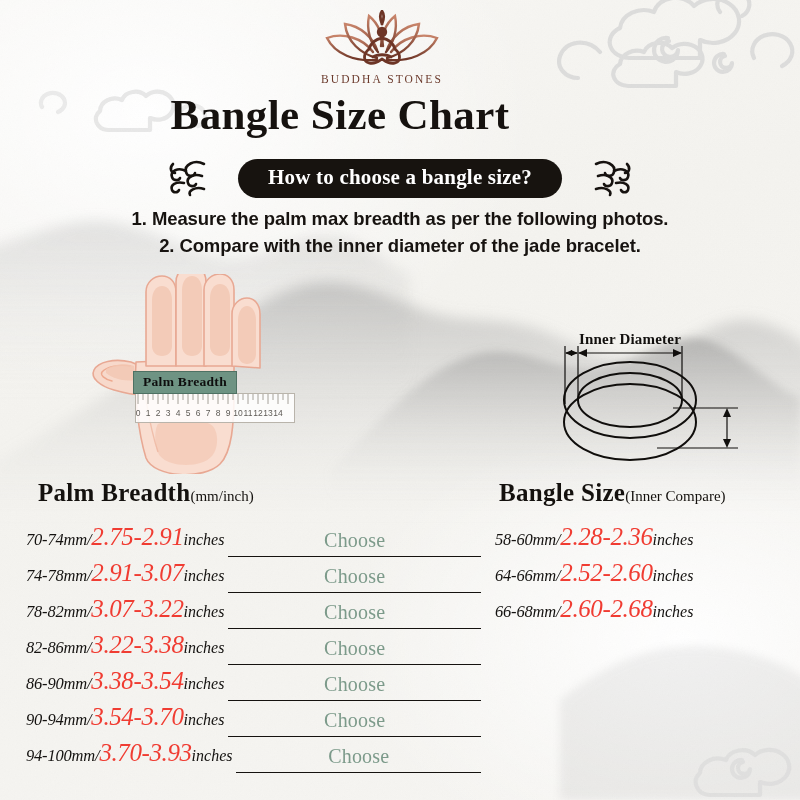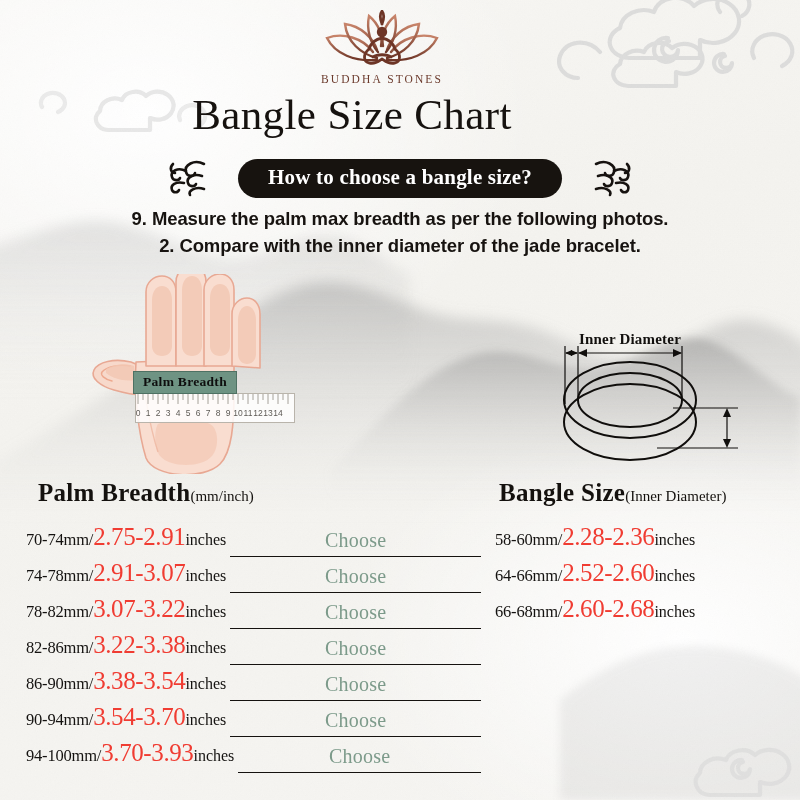--- a/index.html
+++ b/index.html
@@ -61,24 +61,23 @@
 
   
   #main-title {
     position: absolute;
     top: 90px;
     left: 0;
     width: 680px;
     text-align: center;
     font-family: "Liberation Serif", serif;
     font-size: 43px;
-    font-weight: 400;
+    font-weight: 700;
     color: #16120f;
     letter-spacing: .4px;
-    padding-left: 12px;
   }
 
   
   #banner-row {
     position: absolute;
     top: 157px;
     left: 0;
     width: 800px;
     display: flex;
     align-items: center;
@@ -199,20 +198,21 @@
   }
   .row {
     display: flex;
     align-items: baseline;
     height: 36px;
   }
   .spec {
     white-space: nowrap;
     font-family: "Liberation Serif", serif;
     color: #141210;
+    font-style: italic;
   }
   .mm {
     font-size: 16.5px;
     letter-spacing: -.2px;
   }
   .inch-num {
     font-size: 25px;
     color: #f03c32;
     letter-spacing: -.4px;
   }
@@ -371,21 +371,21 @@
         <path d="M38,19 C29,16 22,21 24,26 C25,30 31,30 32,27"></path>
         <path d="M40,32 C31,29 24,34 26,38"></path>
         <path d="M22,14 C14,10 6,14 8,20 C9,24 15,24 16,21"></path>
         <path d="M20,26 C12,24 6,28 8,33 C9,36 14,36 15,33"></path>
         <path d="M9,7 C5,11 7,16 11,16"></path>
       </g>
     </svg>
   </div>
 
   <div id="instructions">
-    <div>9. Measure the palm max breadth as per the following photos.</div>
+    <div>1. Measure the palm max breadth as per the following photos.</div>
     <div>2. Compare with the inner diameter of the jade bracelet.</div>
   </div>
 
   <svg id="hand-fig" viewBox="0 0 250 200">
     <g stroke="#e8a893" stroke-width="1.6" stroke-linejoin="round" stroke-linecap="round">
 
       <path d="M47,88 C30,84 14,88 10,96 C6,104 16,112 30,116 C44,120 58,122 66,120 L66,96 Z" fill="#f7d9cb"></path>
       <path d="M46,92 C34,90 22,93 18,98 C16,101 20,105 28,107" fill="none" stroke="#eda98f" stroke-width="1.4"></path>
 
       <path d="M52,88 C50,120 54,158 62,184 C70,204 120,206 136,190 C148,178 150,150 150,118 L150,84 Z" fill="#f9ddd0"></path>
@@ -500,21 +500,21 @@
 
       <path d="M222,82 l-4,9 l8,0 z"></path>
       <path d="M222,122 l-4,-9 l8,0 z"></path>
     </g>
   </svg>
 
   <div class="section-head" id="head-left">
     <span class="big">Palm Breadth</span><span class="small">(mm/inch)</span>
   </div>
   <div class="section-head" id="head-right">
-    <span class="big">Bangle Size</span><span class="small">(Inner Diameter)</span>
+    <span class="big">Bangle Size</span><span class="small">(Inner Compare)</span>
   </div>
 
   <div id="table-left">
       <div class="row">
         <span style="white-space:nowrap"><span class="spec mm">70-74mm/</span><span class="spec inch-num">2.75-2.91</span><span class="spec inch-word">inches</span></span>
         <span class="choose-cell">
           <span class="choose-text">Choose</span>
           <span class="choose-rule"></span>
         </span>
       </div>

